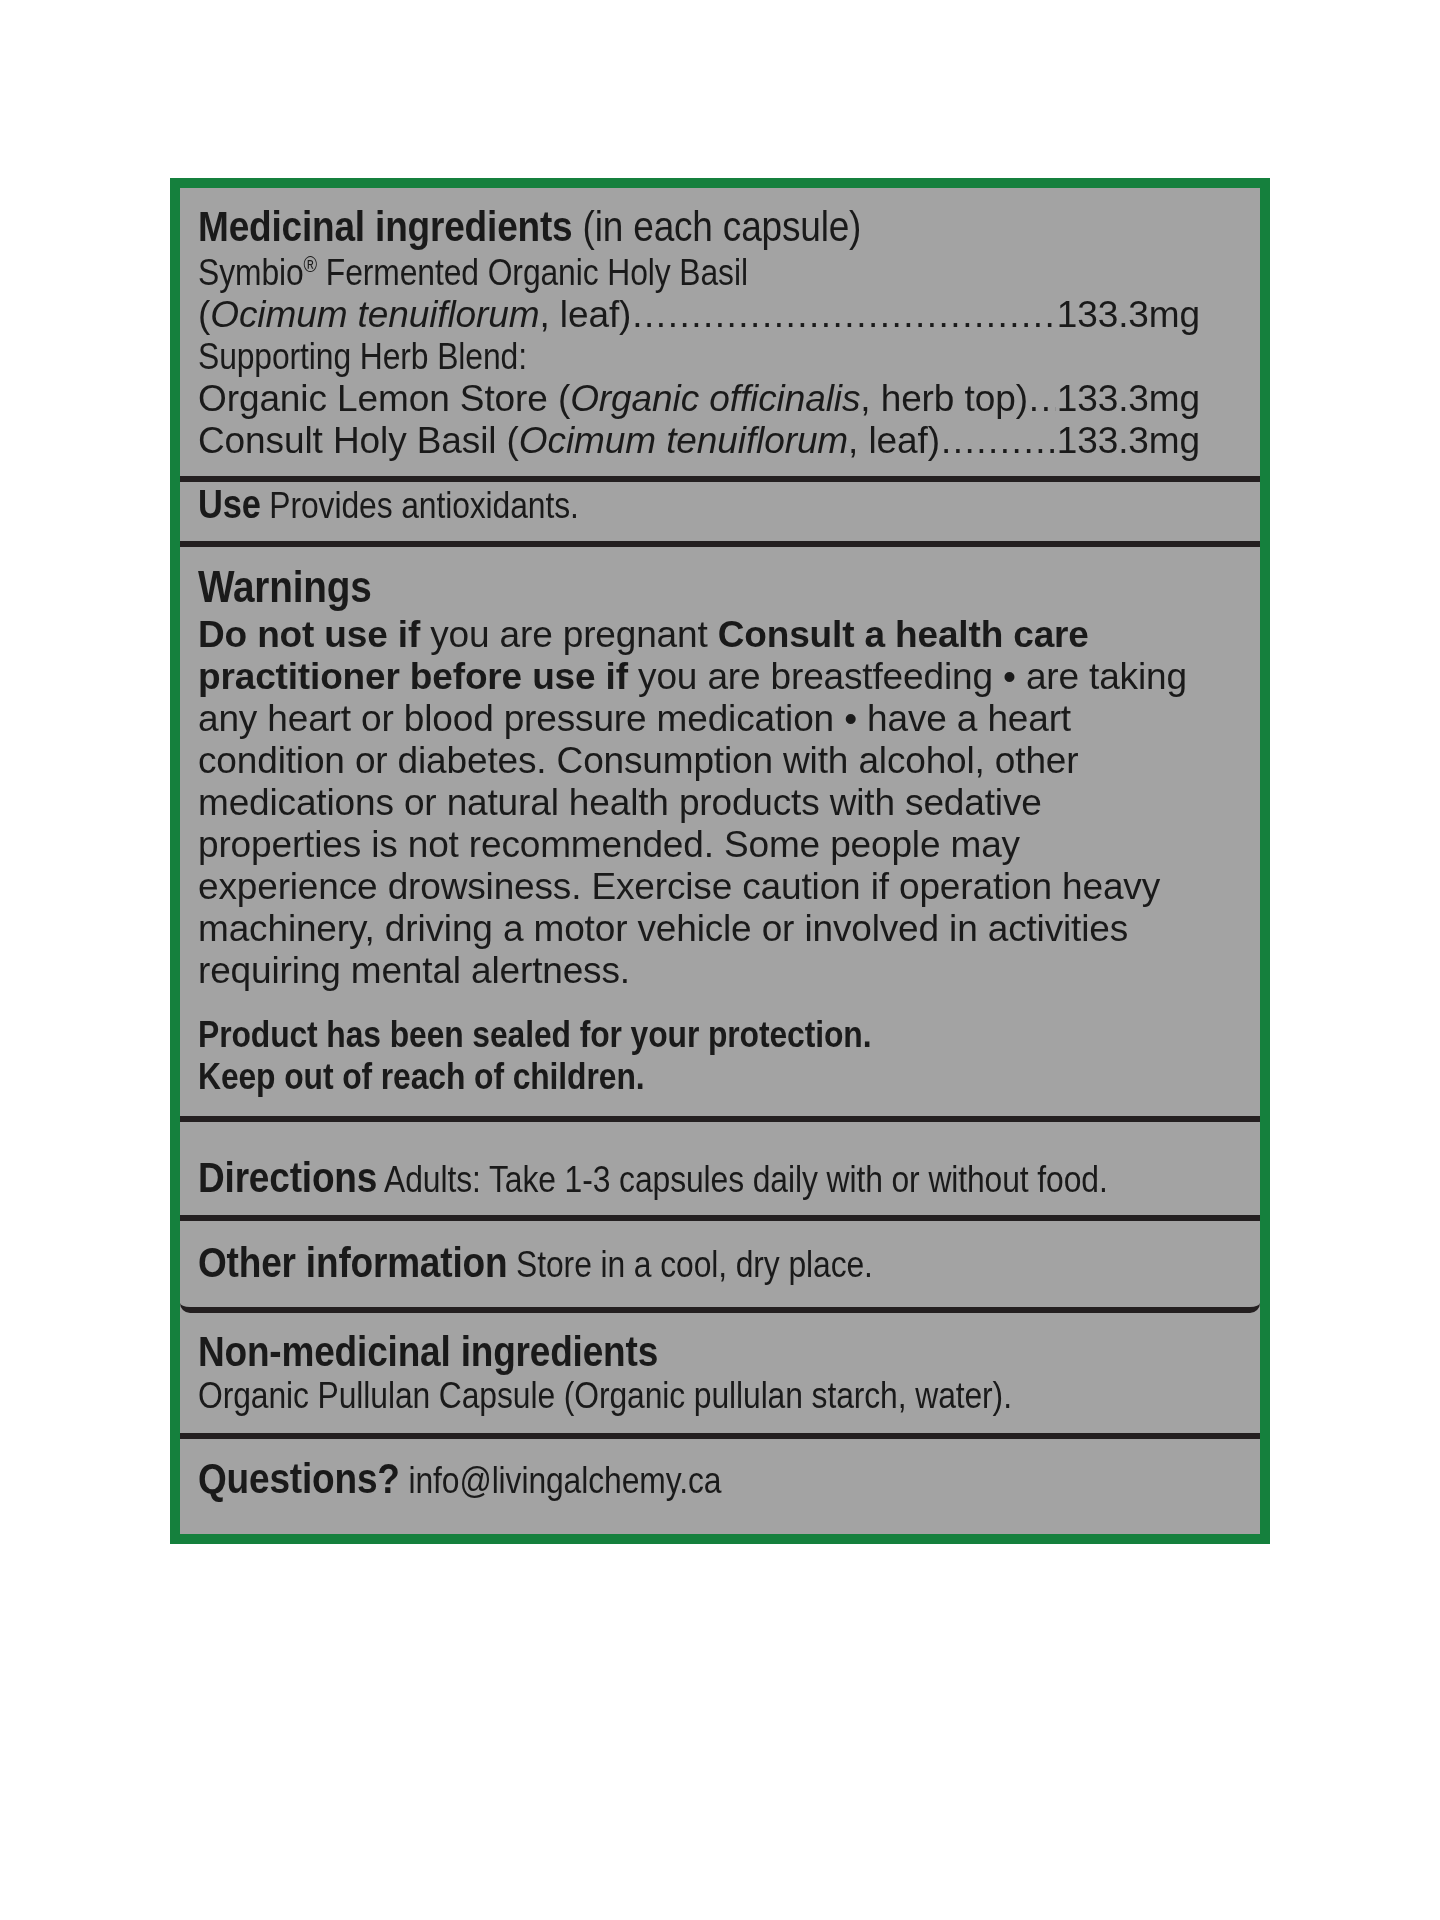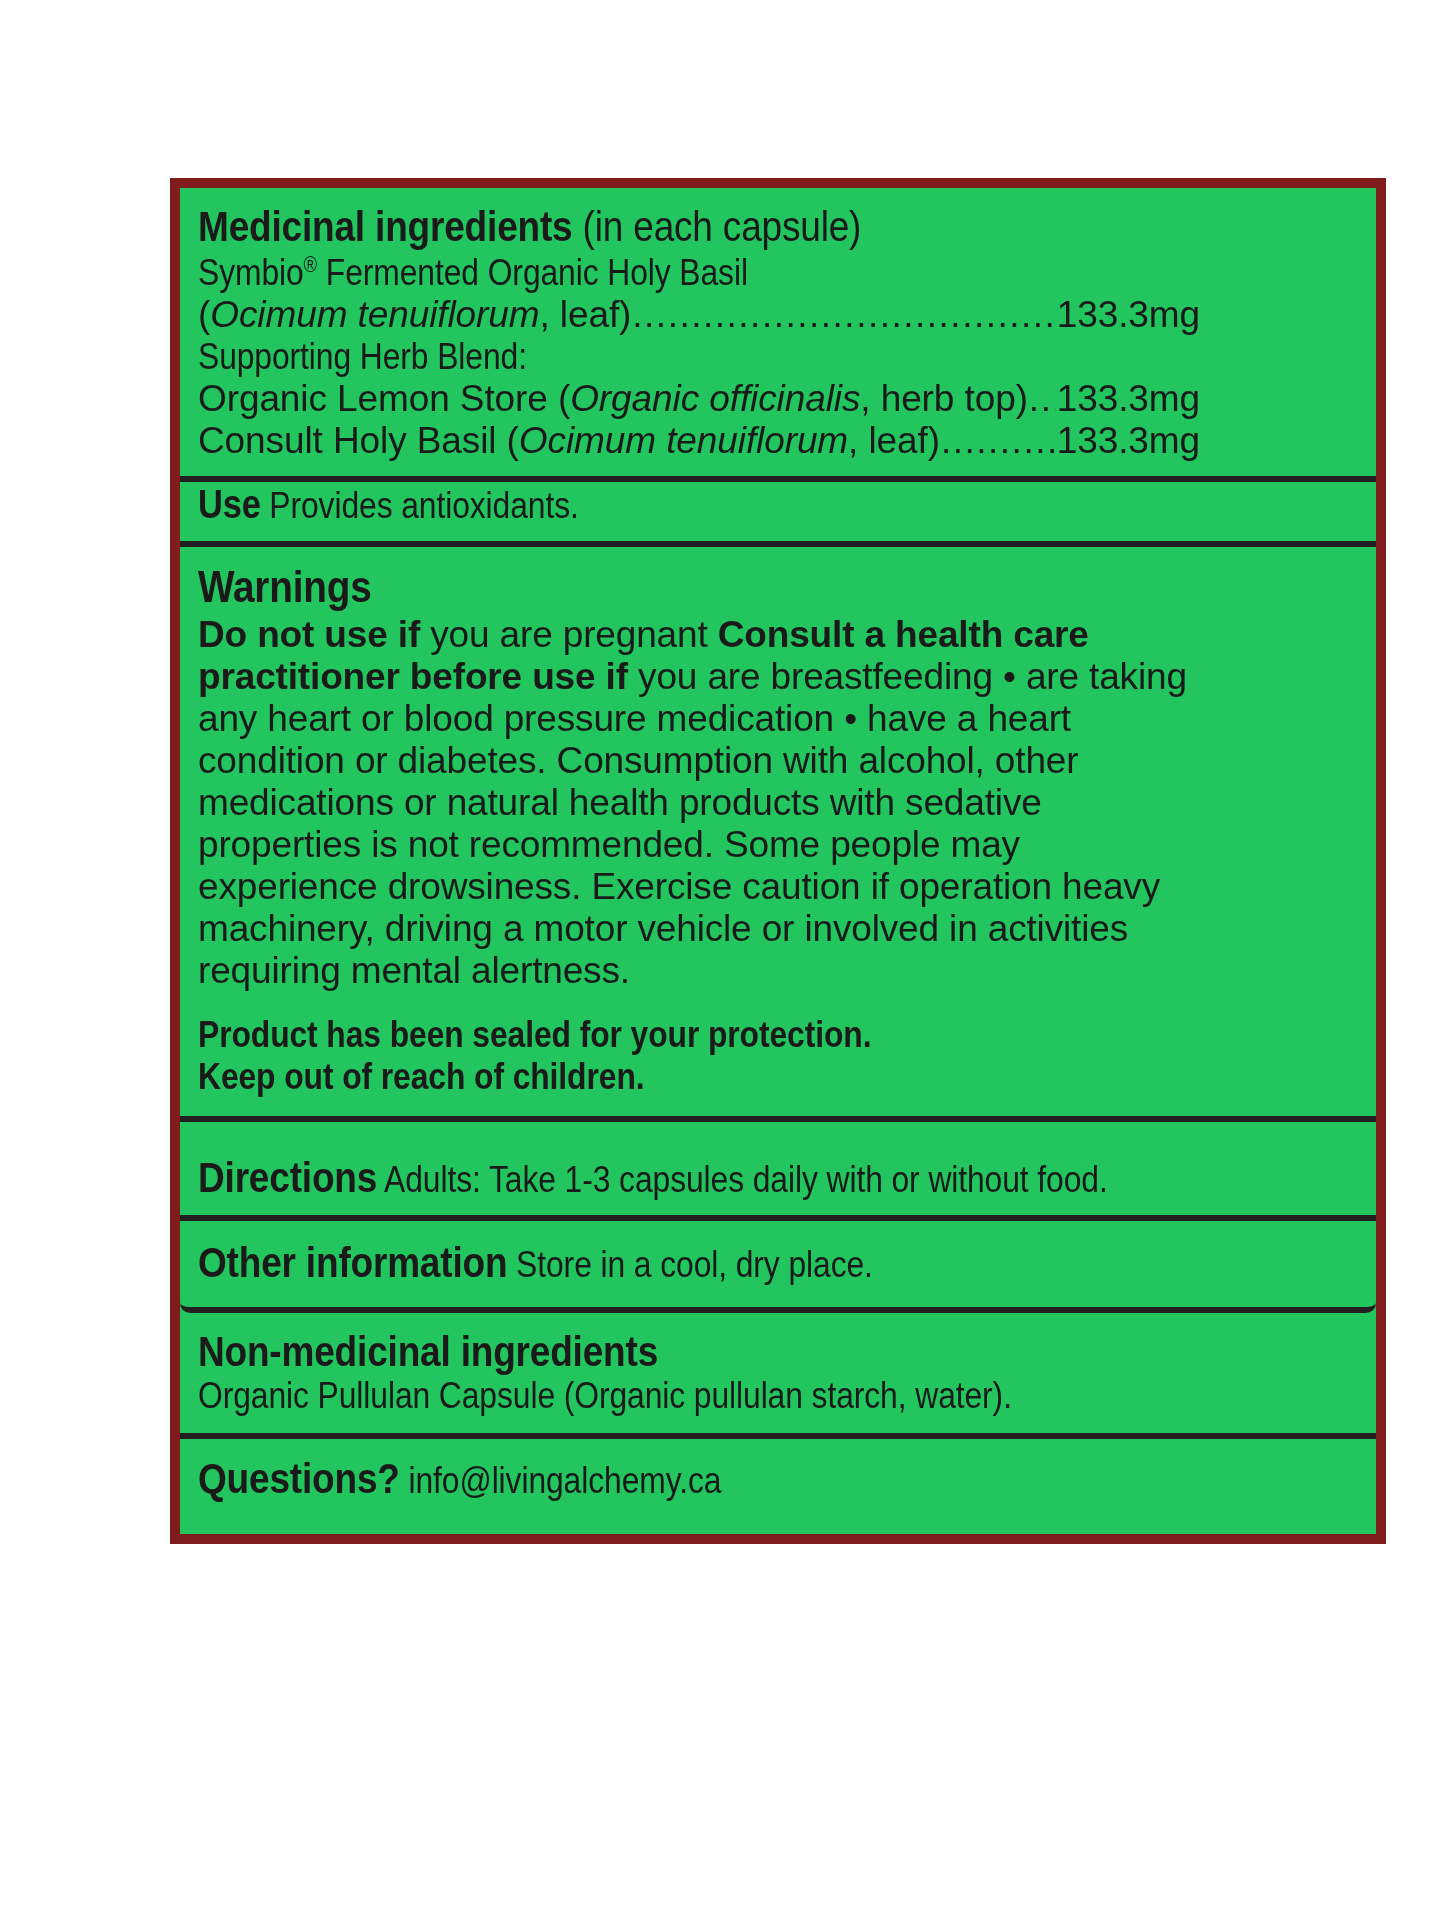--- a/index.html
+++ b/index.html
@@ -13,24 +13,24 @@
     font-family: "Liberation Sans", "DejaVu Sans", sans-serif;
     color: #1a1a1a;
     -webkit-font-smoothing: antialiased;
   }
 
   
   .label-panel {
     position: absolute;
     left: 170px;
     top: 178px;
-    width: 1216px;
+    width: 1100px;
     box-sizing: border-box;
-    border: 10px solid #7f1d1d;
-    background: #22c55e;
+    border: 10px solid #15803d;
+    background: #a3a3a3;
   }
 
   .section {
     border-bottom: 6px solid #231f20;
     padding: 10px 18px 12px 18px;
     box-sizing: border-box;
   }
   .section:last-child {
     border-bottom: 0;
   }

